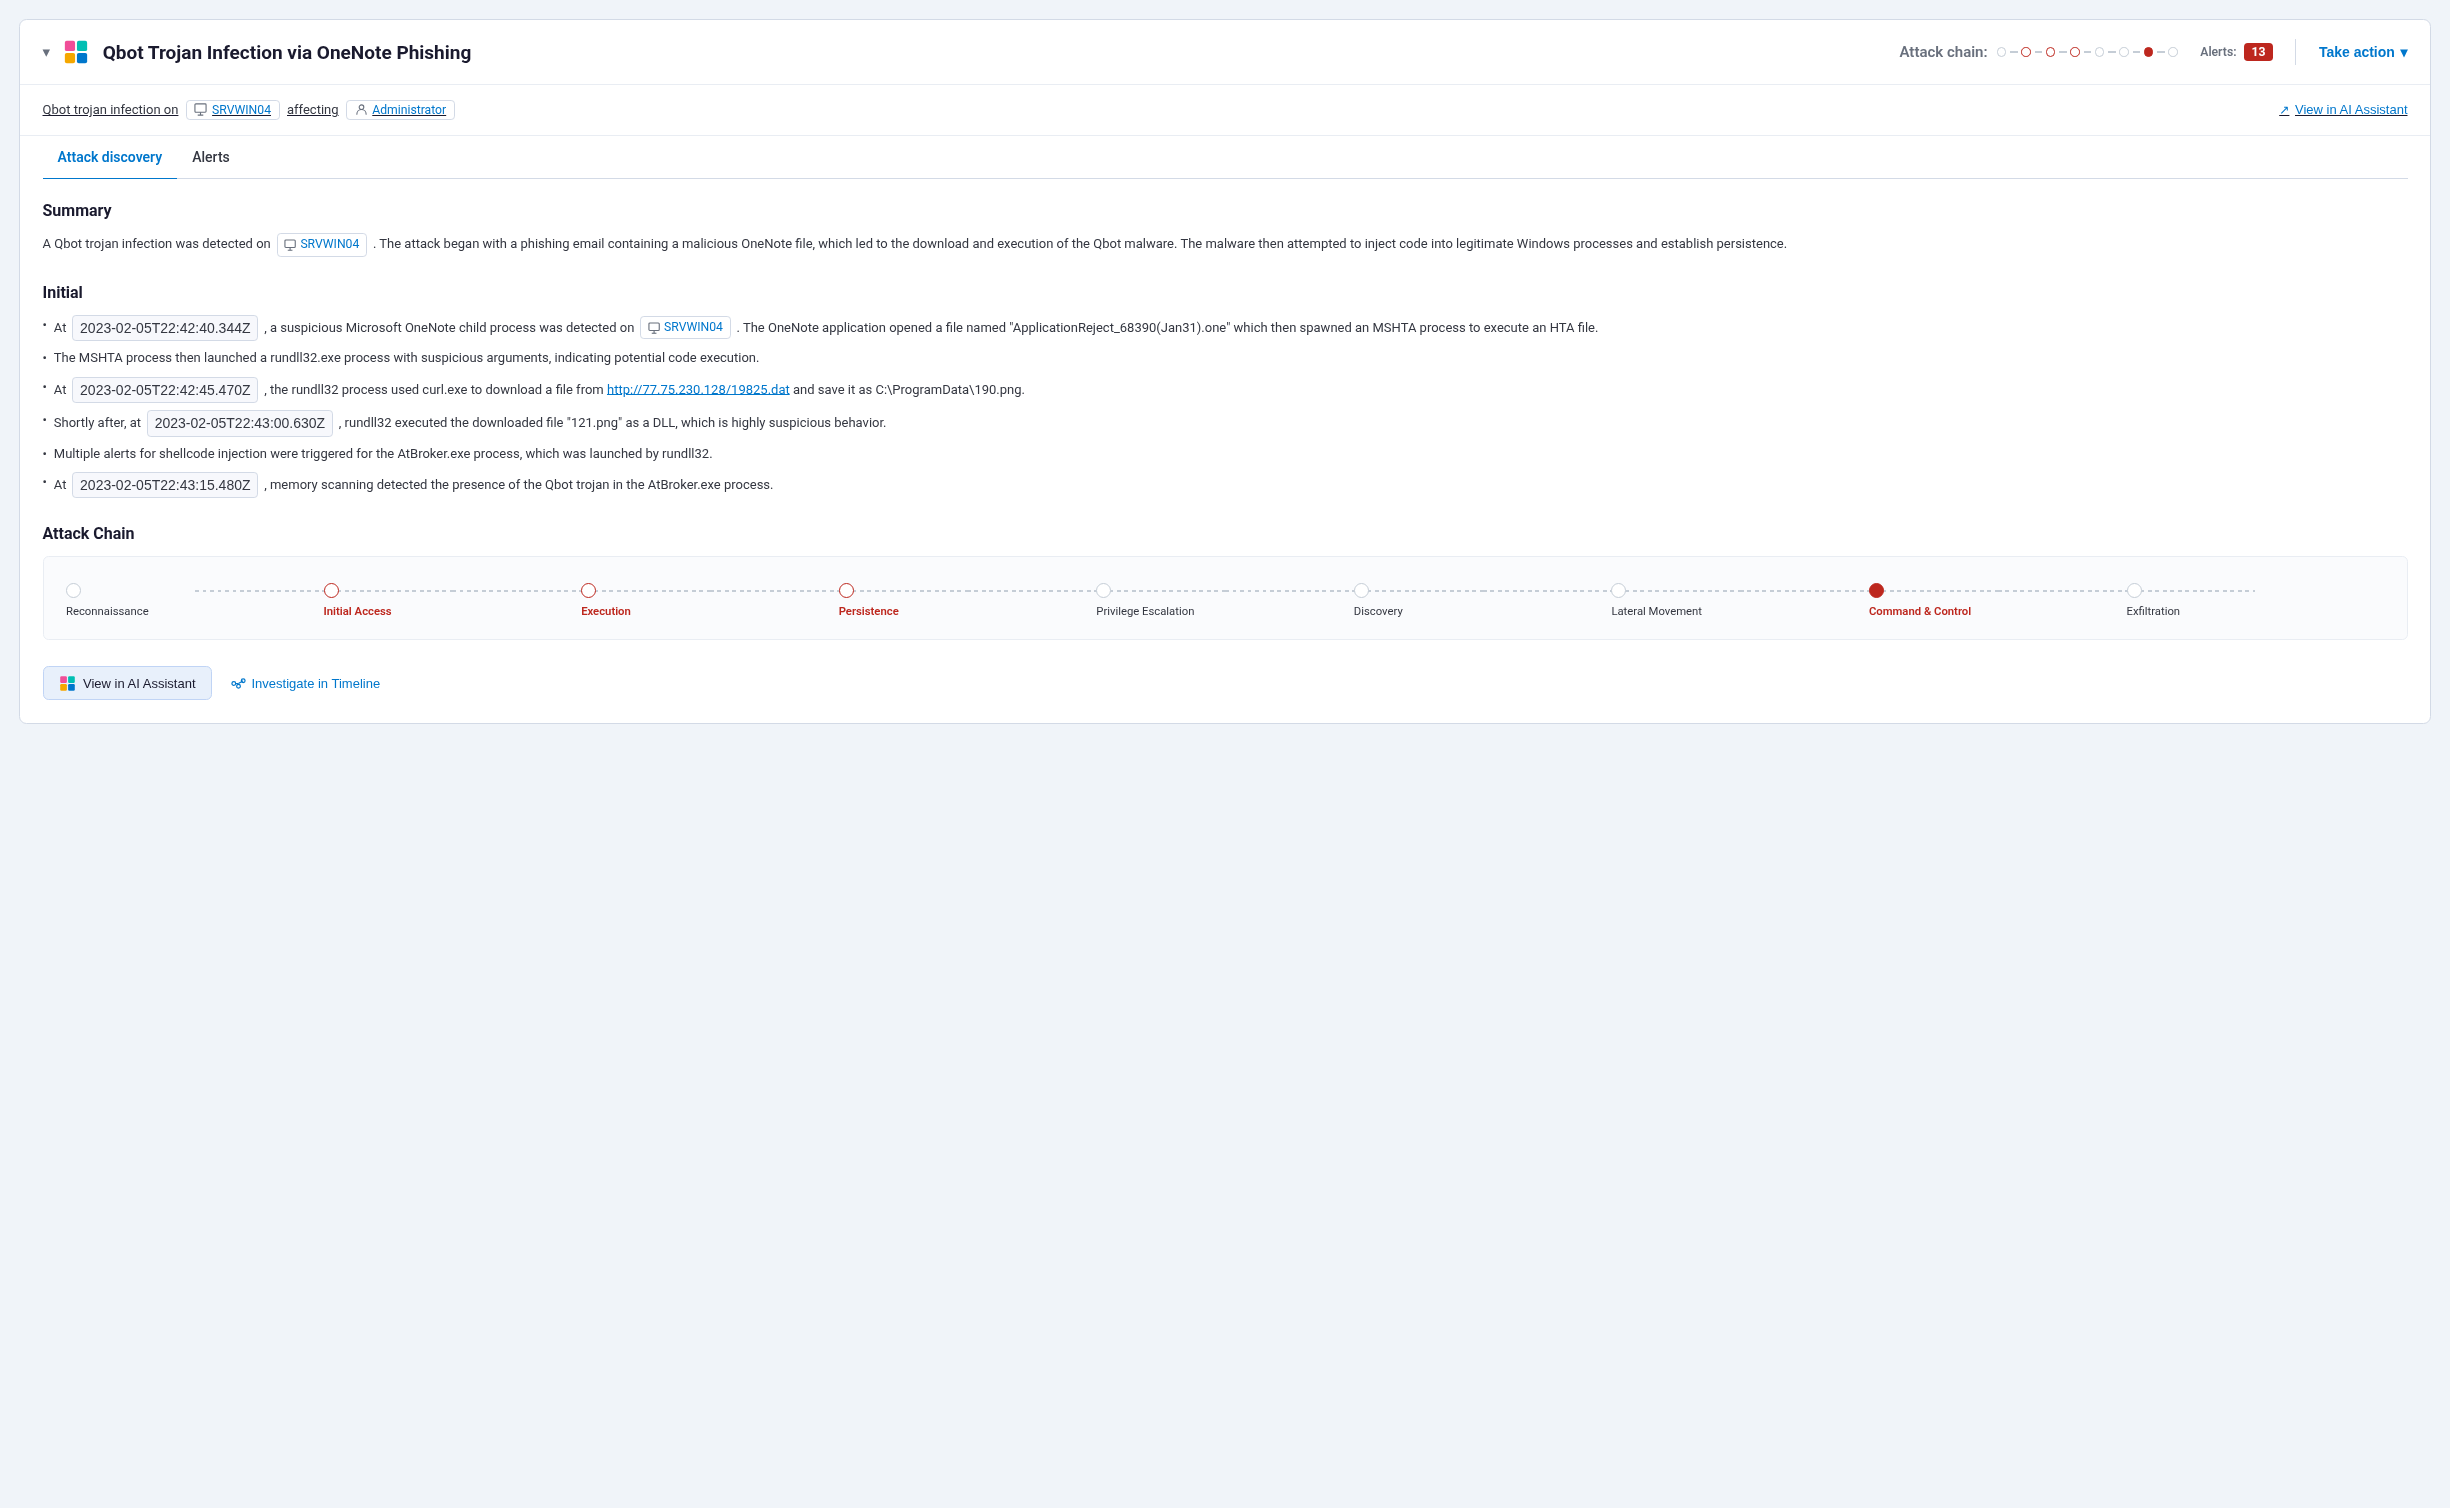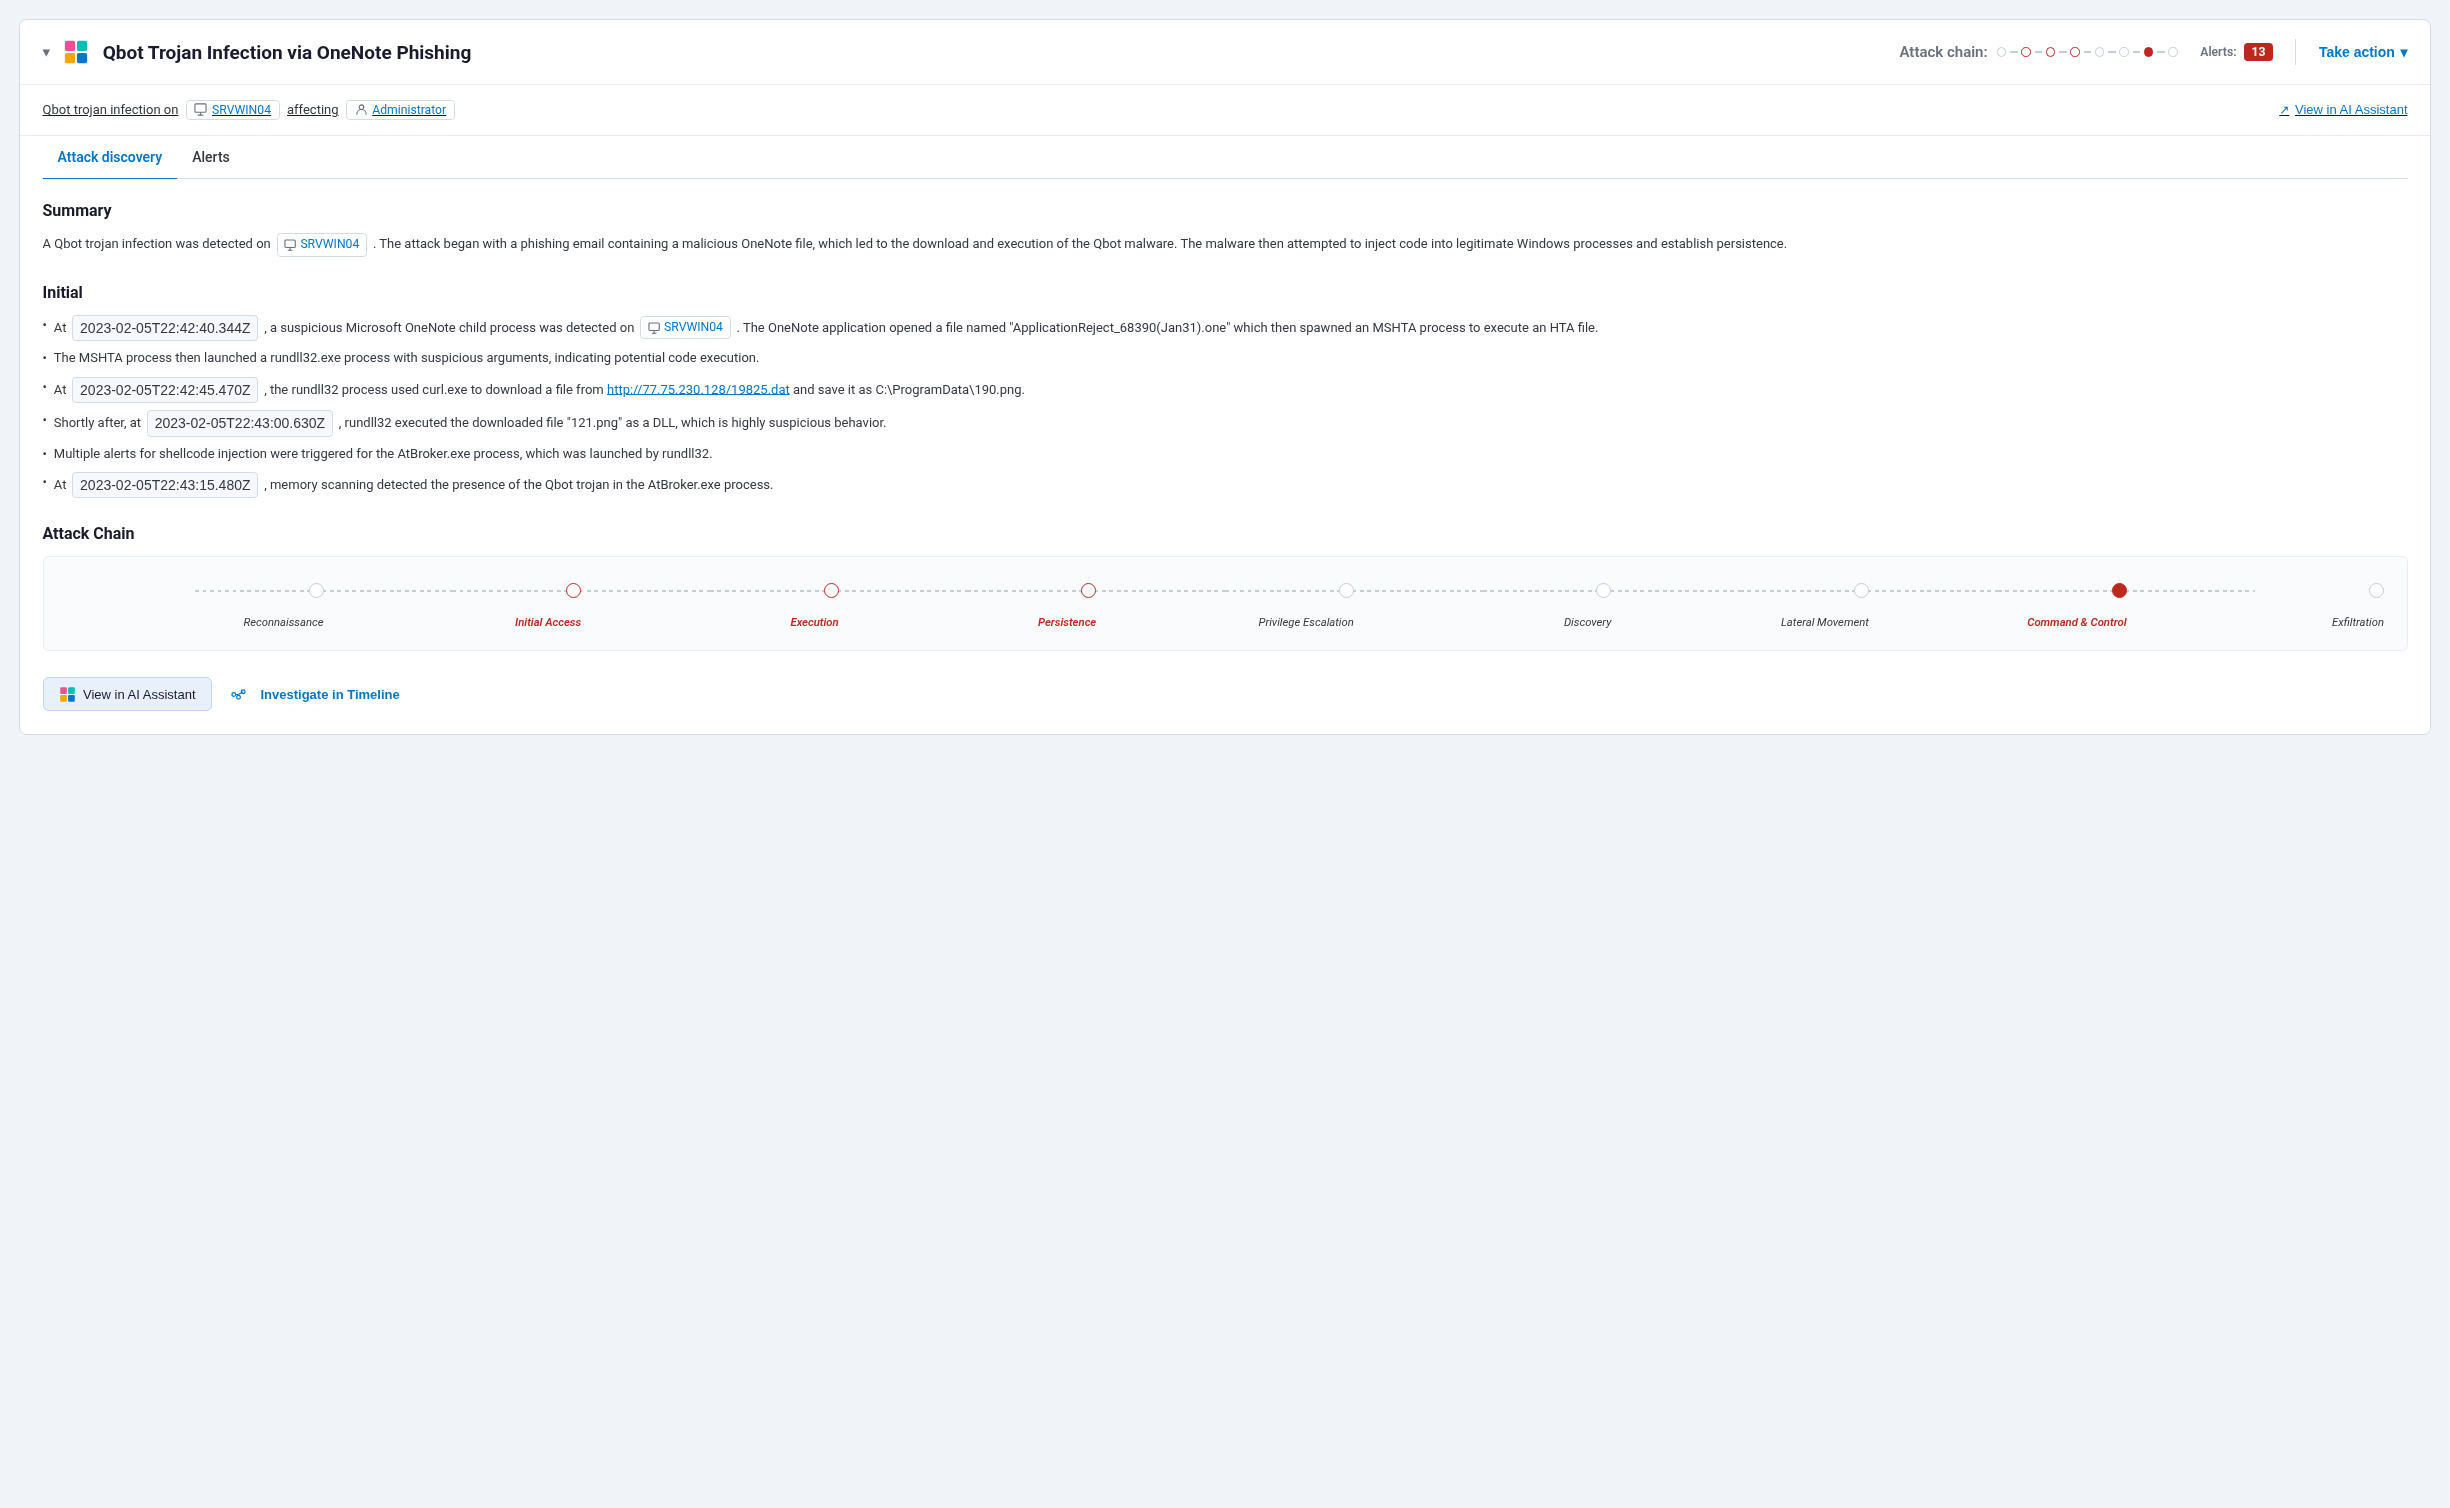--- a/index.html
+++ b/index.html
@@ -265,25 +265,24 @@
     }
     .chain-stages {
       display: flex;
       align-items: flex-start;
       justify-content: space-between;
       position: relative;
     }
     .chain-stage {
       display: flex;
       flex-direction: column;
-      align-items: flex-end;
-      gap: 18px;
+      align-items: flex-start;
+      gap: 7px;
       flex: 1;
       position: relative;
-      font-style: italic;
     }
     .chain-stage:not(:last-child)::after {
       content: '';
       position: absolute;
       top: 6.6px;
       left: 50%;
       width: 100%;
       height: 1.9px;
       background: repeating-linear-gradient(90deg, #c5cdd6 0, #c5cdd6 3.8px, transparent 3.8px, transparent 7.5px);
       z-index: 0;
@@ -331,27 +330,27 @@
       border-radius: 5.6px;
       padding: 7.5px 15px;
       font-size: 13px;
       font-weight: 500;
       color: #1a1a2e;
       cursor: pointer;
     }
     .investigate-btn {
       display: flex;
       align-items: center;
-      gap: 15px;
+      gap: 6px;
       background: none;
       border: none;
       font-size: 13px;
       color: #0077cc;
       cursor: pointer;
-      font-weight: 700;
+      font-weight: 400;
     }
   </style>
 </head>
 <body>
 
 <div class="main-card">
 
   <div class="header">
     <div class="header-left">
       <span class="collapse-icon">▾</span>

